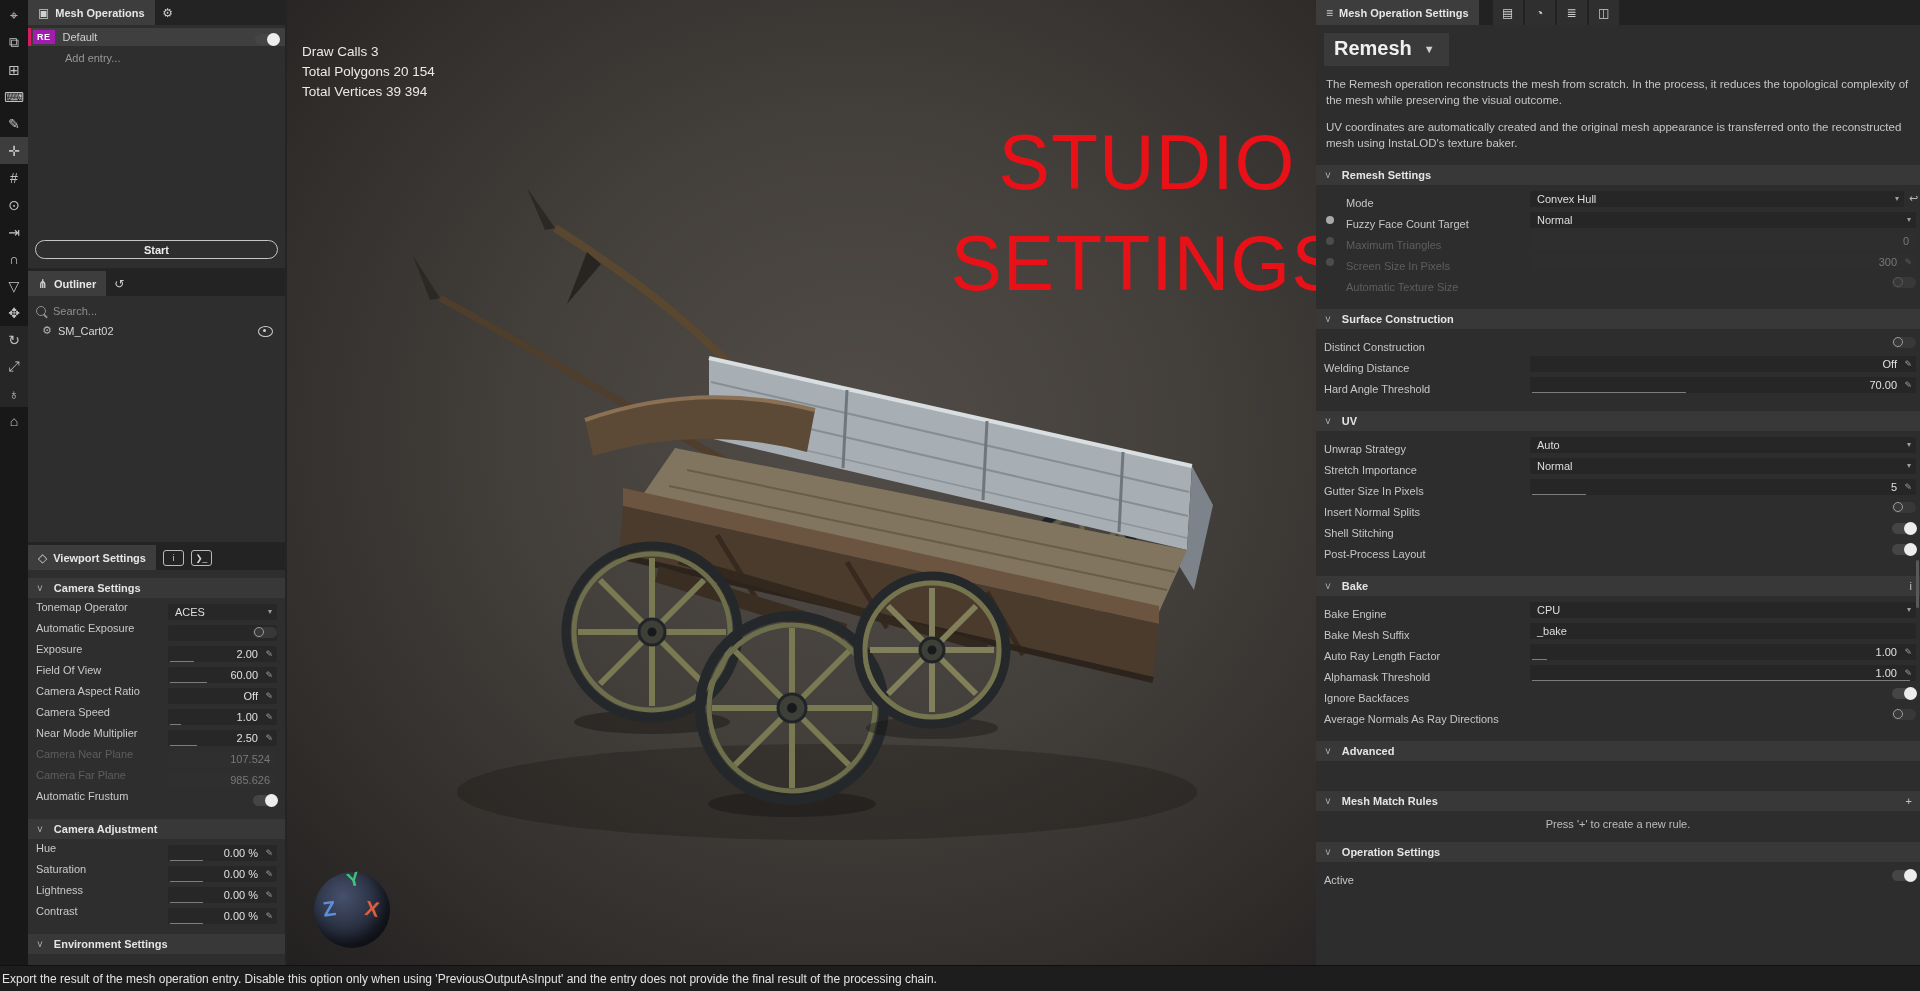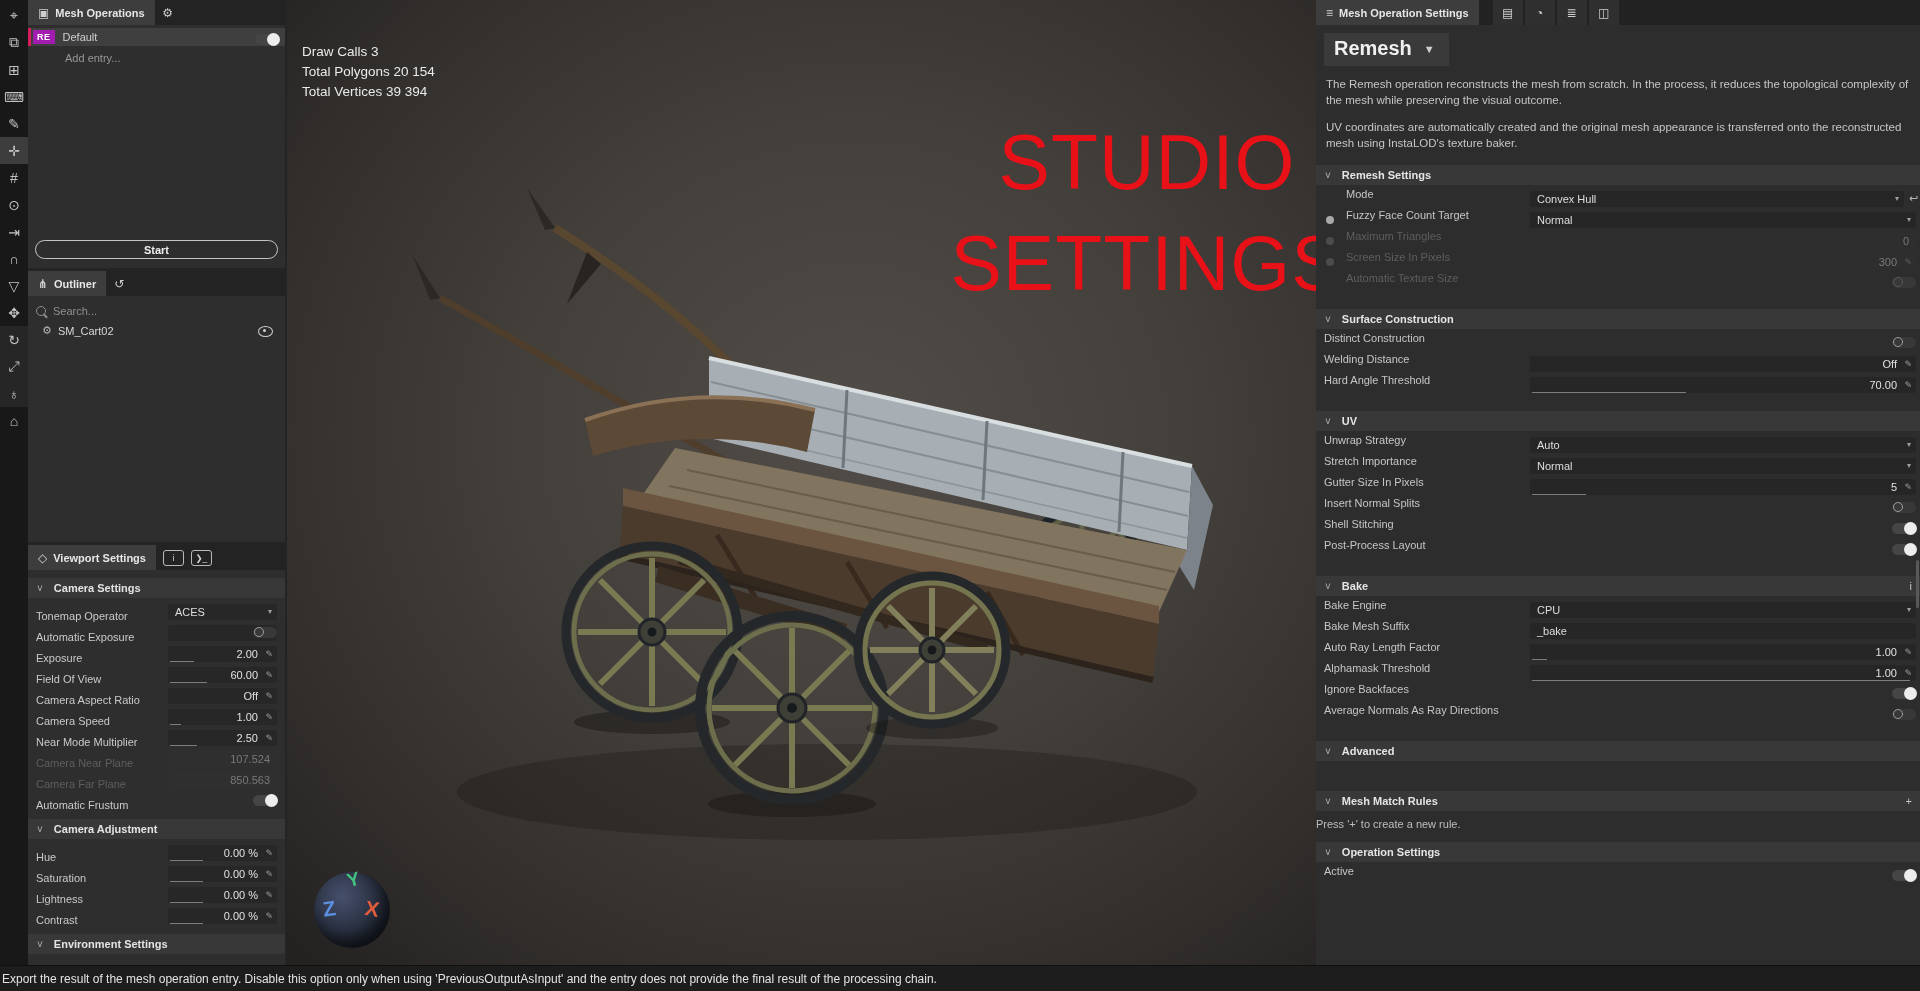--- a/index.html
+++ b/index.html
@@ -44,21 +44,21 @@
          padding-right:10px;cursor:pointer}
   .oitem .gear{color:#b5b5b5;font-size:11px}
   .eyei{width:13px;height:9px;border:1.5px solid #cfcfcf;border-radius:50%;position:absolute;right:12px;top:2px}
   .eyei::after{content:'';position:absolute;left:3.5px;top:1.8px;width:3.2px;height:3.2px;background:#cfcfcf;border-radius:50%}
 
   
   .sect{display:flex;align-items:center;height:20px;background:#383838;margin:8px 0 3px;padding:0 9px;
         font-weight:bold;font-size:11px;color:#e4e4e4;position:relative;cursor:pointer}
   .sect .chev{margin-right:11px;color:#b5b5b5;font-size:10px;font-weight:normal}
   .sect .secticon{position:absolute;right:8px;color:#c5c5c5;font-weight:normal;font-size:11px}
-  .vrow{height:21px;display:flex;align-items:flex-end;padding:0 8px;position:relative;font-size:11px}
+  .vrow{height:21px;display:flex;align-items:flex-start;padding:0 8px;position:relative;font-size:11px}
   .vrow .lbl{color:#c9c9c9;white-space:nowrap}
   .vrow.dis .lbl{color:#5e5e5e}
   .vctl{position:absolute;left:140px;right:8px;height:16px;top:2.5px}
   .fld{position:absolute;inset:0;background:#272727;border-radius:2px}
   .dis .fld{background:#2f2f2f}
   .fval{position:absolute;right:19px;top:0;bottom:0;display:flex;align-items:center;color:#e0e0e0}
   .fval.noedit{right:7px}
   .dis .fval{color:#787878}
   .pencil{position:absolute;right:4px;top:0;bottom:0;display:flex;align-items:center;font-size:9px;color:#9e9e9e}
   .dis .pencil{color:#5e5e5e}
@@ -92,33 +92,33 @@
   
   #rp{position:absolute;left:1316px;top:0;width:604px;height:966px;background:#2d2d2d}
   .rphead{height:25px;background:#222;display:flex;align-items:stretch;gap:2px}
   .rpbtn{width:30px;background:#2f2f2f;display:flex;align-items:center;justify-content:center;
          color:#cfcfcf;font-size:12px;cursor:pointer}
   .rpbtn.first{margin-left:12px}
   #optitle{display:inline-flex;align-items:center;gap:12px;background:#3a3a3a;margin:8px 0 0 8px;
            padding:4px 14px 6px 10px;font-size:20px;font-weight:bold;color:#f0f0f0;cursor:pointer}
   #optitle .tri{font-size:11px;color:#cfcfcf}
   .desc{margin:10px 10px 0;font-size:11.5px;line-height:1.42;color:#c6c6c6}
-  .rrow{height:21px;display:flex;align-items:flex-start;padding:0 14px 0 8px;position:relative;font-size:11px}
+  .rrow{height:21px;display:flex;align-items:flex-end;padding:0 14px 0 8px;position:relative;font-size:11px}
   .rrow .lbl{color:#c6c6c6;white-space:nowrap}
   .rrow.dis .lbl{color:#5e5e5e}
   .rrow.ind{padding-left:30px}
   .rctl{position:absolute;left:214px;right:4px;height:16px;top:2.5px}
   .rctl .fld{background:#262626}
   .rrow.dis .rctl .fld{background:#2e2e2e}
   .radio{position:absolute;left:10px;top:6.5px;width:8px;height:8px;border-radius:50%}
   .radio.on{background:#a9a9a9}
   .radio.offd{background:#4c4c4c}
   .reset{position:absolute;right:0;top:0;bottom:0;width:13px;display:flex;align-items:center;justify-content:center;
          color:#b5b5b5;font-size:11px;cursor:pointer}
-  .hint{text-align:left;font-size:11px;color:#bdbdbd;margin:7px 0 4px}
+  .hint{text-align:center;font-size:11px;color:#bdbdbd;margin:7px 0 4px}
   #sb{position:absolute;right:1px;top:560px;width:3px;height:48px;background:#595959;border-radius:2px}
 
   
   #status{position:absolute;left:0;right:0;bottom:0;height:25px;background:#1d1d1d;border-top:1px solid #101010;
           display:flex;align-items:center;font-size:12px;color:#e3e3e3;padding-left:2px;white-space:nowrap}
 </style>
 </head>
 <body>
 
 <div id="root">
@@ -252,21 +252,21 @@
         <span class="lbl">Camera Near Plane</span>
       <div class="vctl">
           <span class="fld"></span>
           <span class="fval noedit">107.524</span>
         </div>
       </div>
     <div class="vrow dis">
         <span class="lbl">Camera Far Plane</span>
       <div class="vctl">
           <span class="fld"></span>
-          <span class="fval noedit">850.563</span>
+          <span class="fval noedit">985.626</span>
         </div>
       </div>
     <div class="vrow">
         <span class="lbl">Automatic Frustum</span>
       <div class="vctl">
           <span class="tglright"><span class="tgl on"></span></span>
         </div>
       </div>
 
     <div class="sect">

